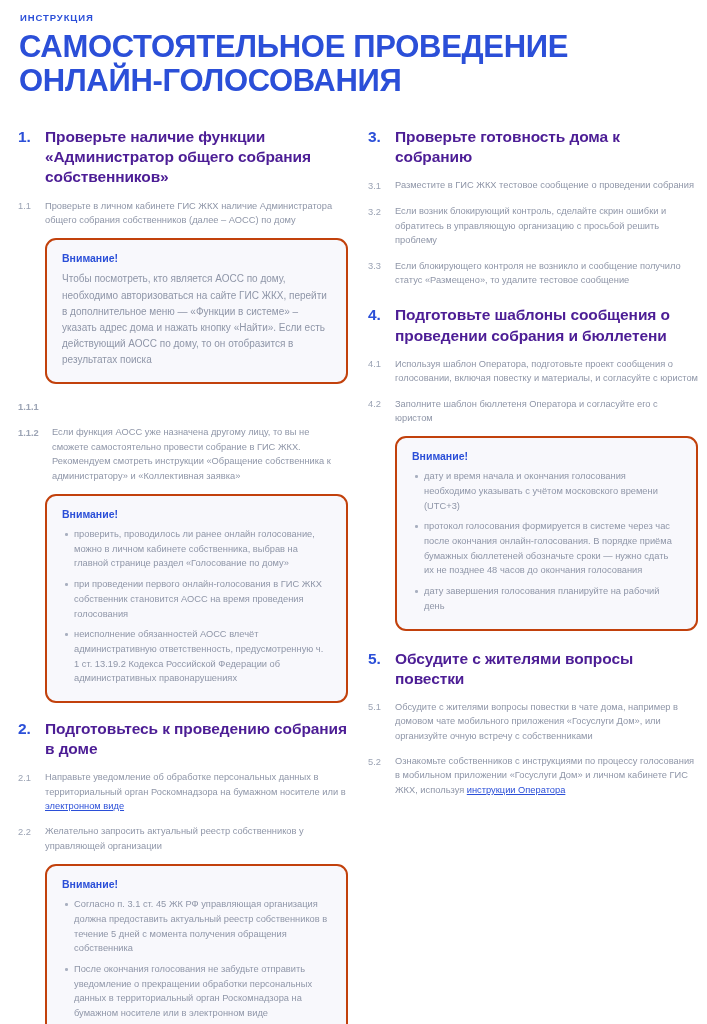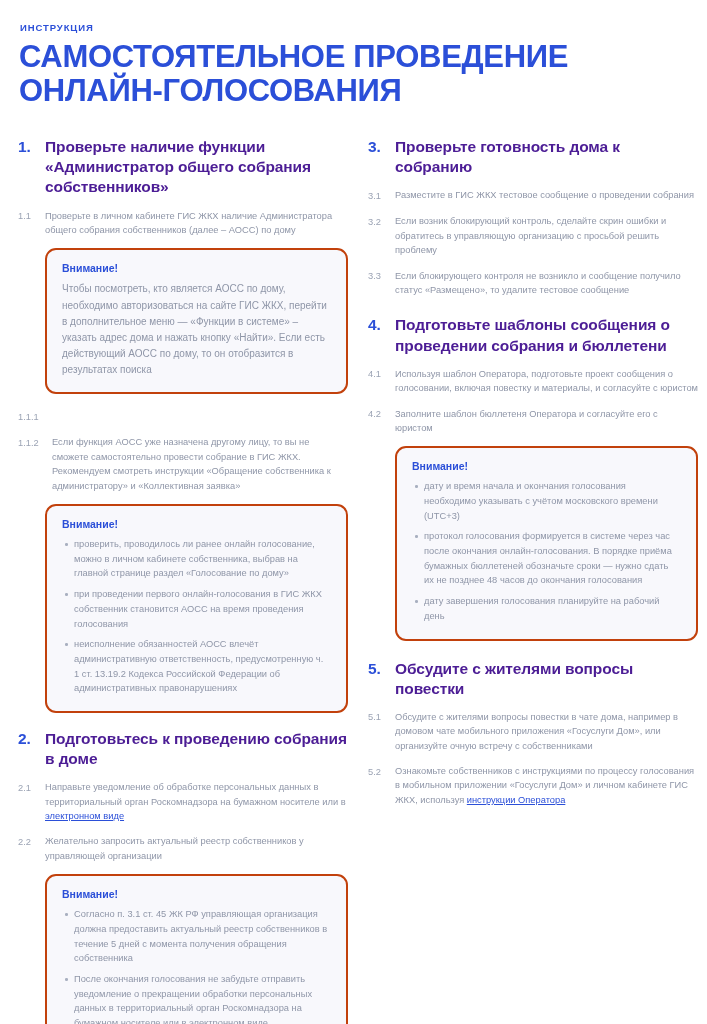--- a/index.html
+++ b/index.html
@@ -11,21 +11,21 @@
     width: 707px;
     height: 1024px;
     font-family: "Liberation Sans", sans-serif;
     color: #2f3440;
     overflow: hidden;
   }
   .page {
     width: 683px;
     height: 1024px;
     box-sizing: border-box;
-    padding: 20px 16px 0 18px;
+    padding: 10px 16px 0 18px;
     position: relative;
   }
 
   
   .eyebrow {
     font-size: 9.5px;
     font-weight: bold;
     letter-spacing: 0.9px;
     color: #2b4fd8;
     margin: 2px 0 7px 2px;
@@ -85,20 +85,21 @@
   }
   .sub-num {
     flex: 0 0 27px;
     font-size: 9.3px;
     color: #9ba3b4;
     line-height: 1.55;
     padding-top: 0.5px;
   }
   .sub-num.wide {
     flex: 0 0 34px;
+    font-weight: bold;
   }
   .sub-text {
     font-size: 9.3px;
     color: #8f96a8;
     line-height: 1.55;
   }
   .sub-text .link {
     color: #2b4fd8;
     font-weight: normal;
     text-decoration: underline;

